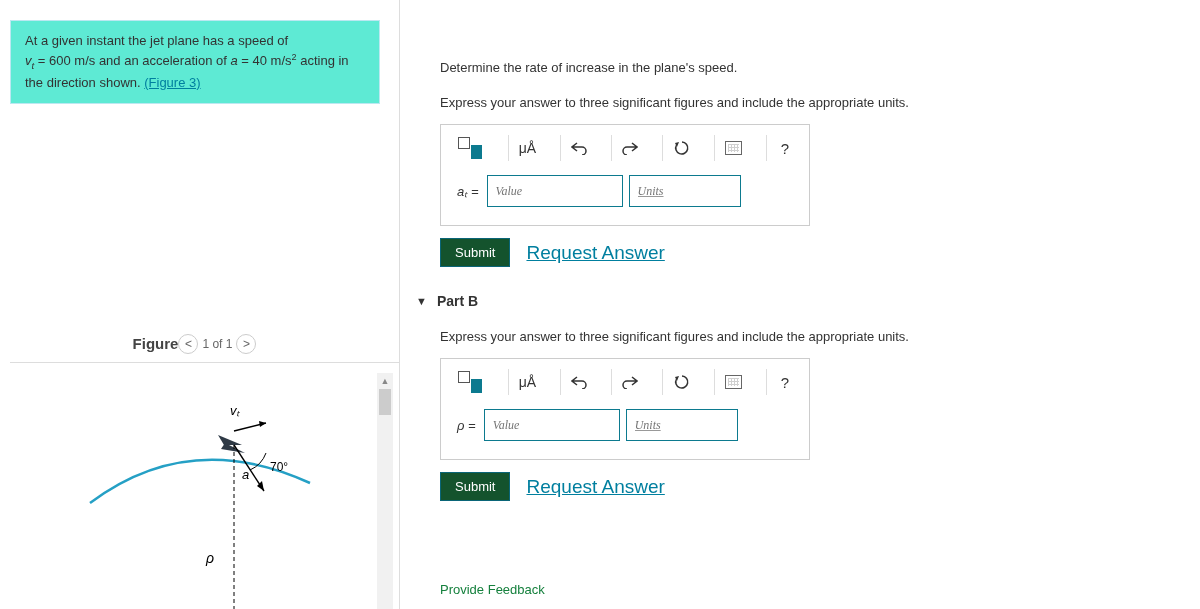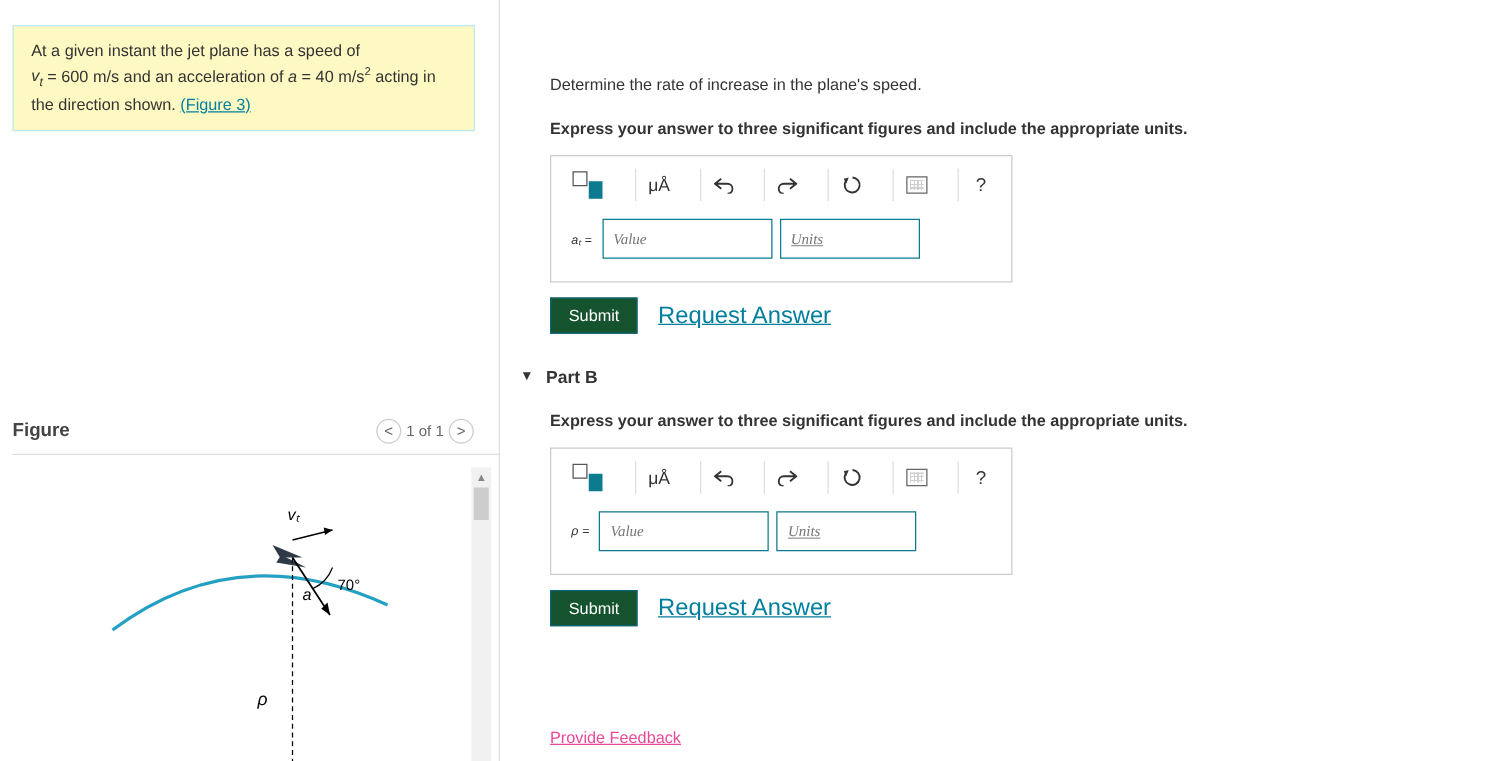--- a/index.html
+++ b/index.html
@@ -19,31 +19,31 @@
     padding: 20px 0 0 10px;
     border-right: 1px solid #ddd;
   }
   .right-col {
     flex: 1;
     padding: 20px 0 0 40px;
     position: relative;
   }
   .problem-box {
     border: 1px solid #bce8f1;
-    background: #fef9c3;
+    background: #5eead4;
     padding: 10px 14px;
     width: 370px;
     font-size: 13px;
     line-height: 1.5;
   }
   .problem-box .link { color: #007f9f; text-decoration: underline; cursor: pointer; }
   .figure-header {
     display: flex;
     align-items: center;
-    justify-content: space-between;
+    justify-content: center;
     margin-top: 230px;
     padding-right: 20px;
   }
   .figure-title { font-size: 15px; font-weight: bold; color: #444; }
   .pager { display: flex; align-items: center; gap: 4px; color: #666; font-size: 12px; }
   .pager .btn {
     width: 20px; height: 20px; border: 1px solid #ccc; border-radius: 50%;
     display: inline-flex; align-items: center; justify-content: center;
     color: #666; cursor: pointer; background: #fff;
   }
@@ -61,21 +61,21 @@
     height: 16px; display: flex; align-items: center; justify-content: center;
     color: #888; font-size: 9px; cursor: pointer;
   }
   .scrollbar .thumb {
     position: absolute; left: 2px; top: 16px; width: 12px; height: 26px;
     background: #ccc;
   }
   .figure-svg { width: 370px; height: 250px; }
 
   .prompt { font-size: 13px; margin: 40px 0 6px 0; }
-  .instr { font-weight: bold; margin-bottom: 14px; margin-top: 20px; }
+  .instr { font-weight: normal; margin-bottom: 14px; margin-top: 20px; }
   .ans-box {
     border: 1px solid #ccc;
     width: 370px;
     padding: 10px 16px 18px 16px;
   }
   .toolbar {
     display: flex; align-items: center; justify-content: center;
     gap: 24px; margin-bottom: 14px;
   }
   .tool {
@@ -100,21 +100,21 @@
     width: 22px; height: 14px; border: 1px solid #666;
     display: inline-block; position: relative;
   }
   .kbd-icon::before {
     content:""; position:absolute; left:2px; top:2px; right:2px; bottom:2px;
     background: repeating-linear-gradient(to right, #666 0 1px, transparent 1px 3px),
                 repeating-linear-gradient(to bottom, #666 0 1px, transparent 1px 3px);
     opacity: 0.3;
   }
   .input-row { display: flex; align-items: center; gap: 6px; }
-  .var-label { font-style: italic; font-size: 10px; margin-right: 2px; }
+  .var-label { font-style: italic; font-size: 13px; margin-right: 2px; }
   .ans-input {
     border: 1px solid #0c7a8f; height: 32px; font-style: italic;
     font-family: Georgia, serif; font-size: 12px; color: #999;
     padding: 0 8px; outline: none;
   }
   .val-input { width: 136px; }
   .unit-input { width: 112px; text-decoration: underline; }
   .submit-row { display: flex; align-items: center; gap: 16px; margin-top: 12px; }
   .submit-btn {
     background: #14532d; color: #fff; border: 1px solid #0a6577;
@@ -122,21 +122,21 @@
   }
   .req-link { color: #007f9f; text-decoration: underline; font-size: 19px; cursor: pointer; }
 
   .part-header {
     display: flex; align-items: center; gap: 10px;
     font-weight: bold; font-size: 14px; margin: 26px 0 0 -24px;
   }
   .caret { font-size: 11px; color: #333; }
 
   .feedback-link {
-    color: #ec4899; text-decoration: underline;
+    color: #15803d; 
     position: absolute; bottom: 12px; left: 40px; cursor: pointer;
     font-size: 13px;
   }
   sup { font-size: 0.7em; }
   sub { font-size: 0.75em; }
 </style>
 </head>
 <body>
 
 <div class="container">

